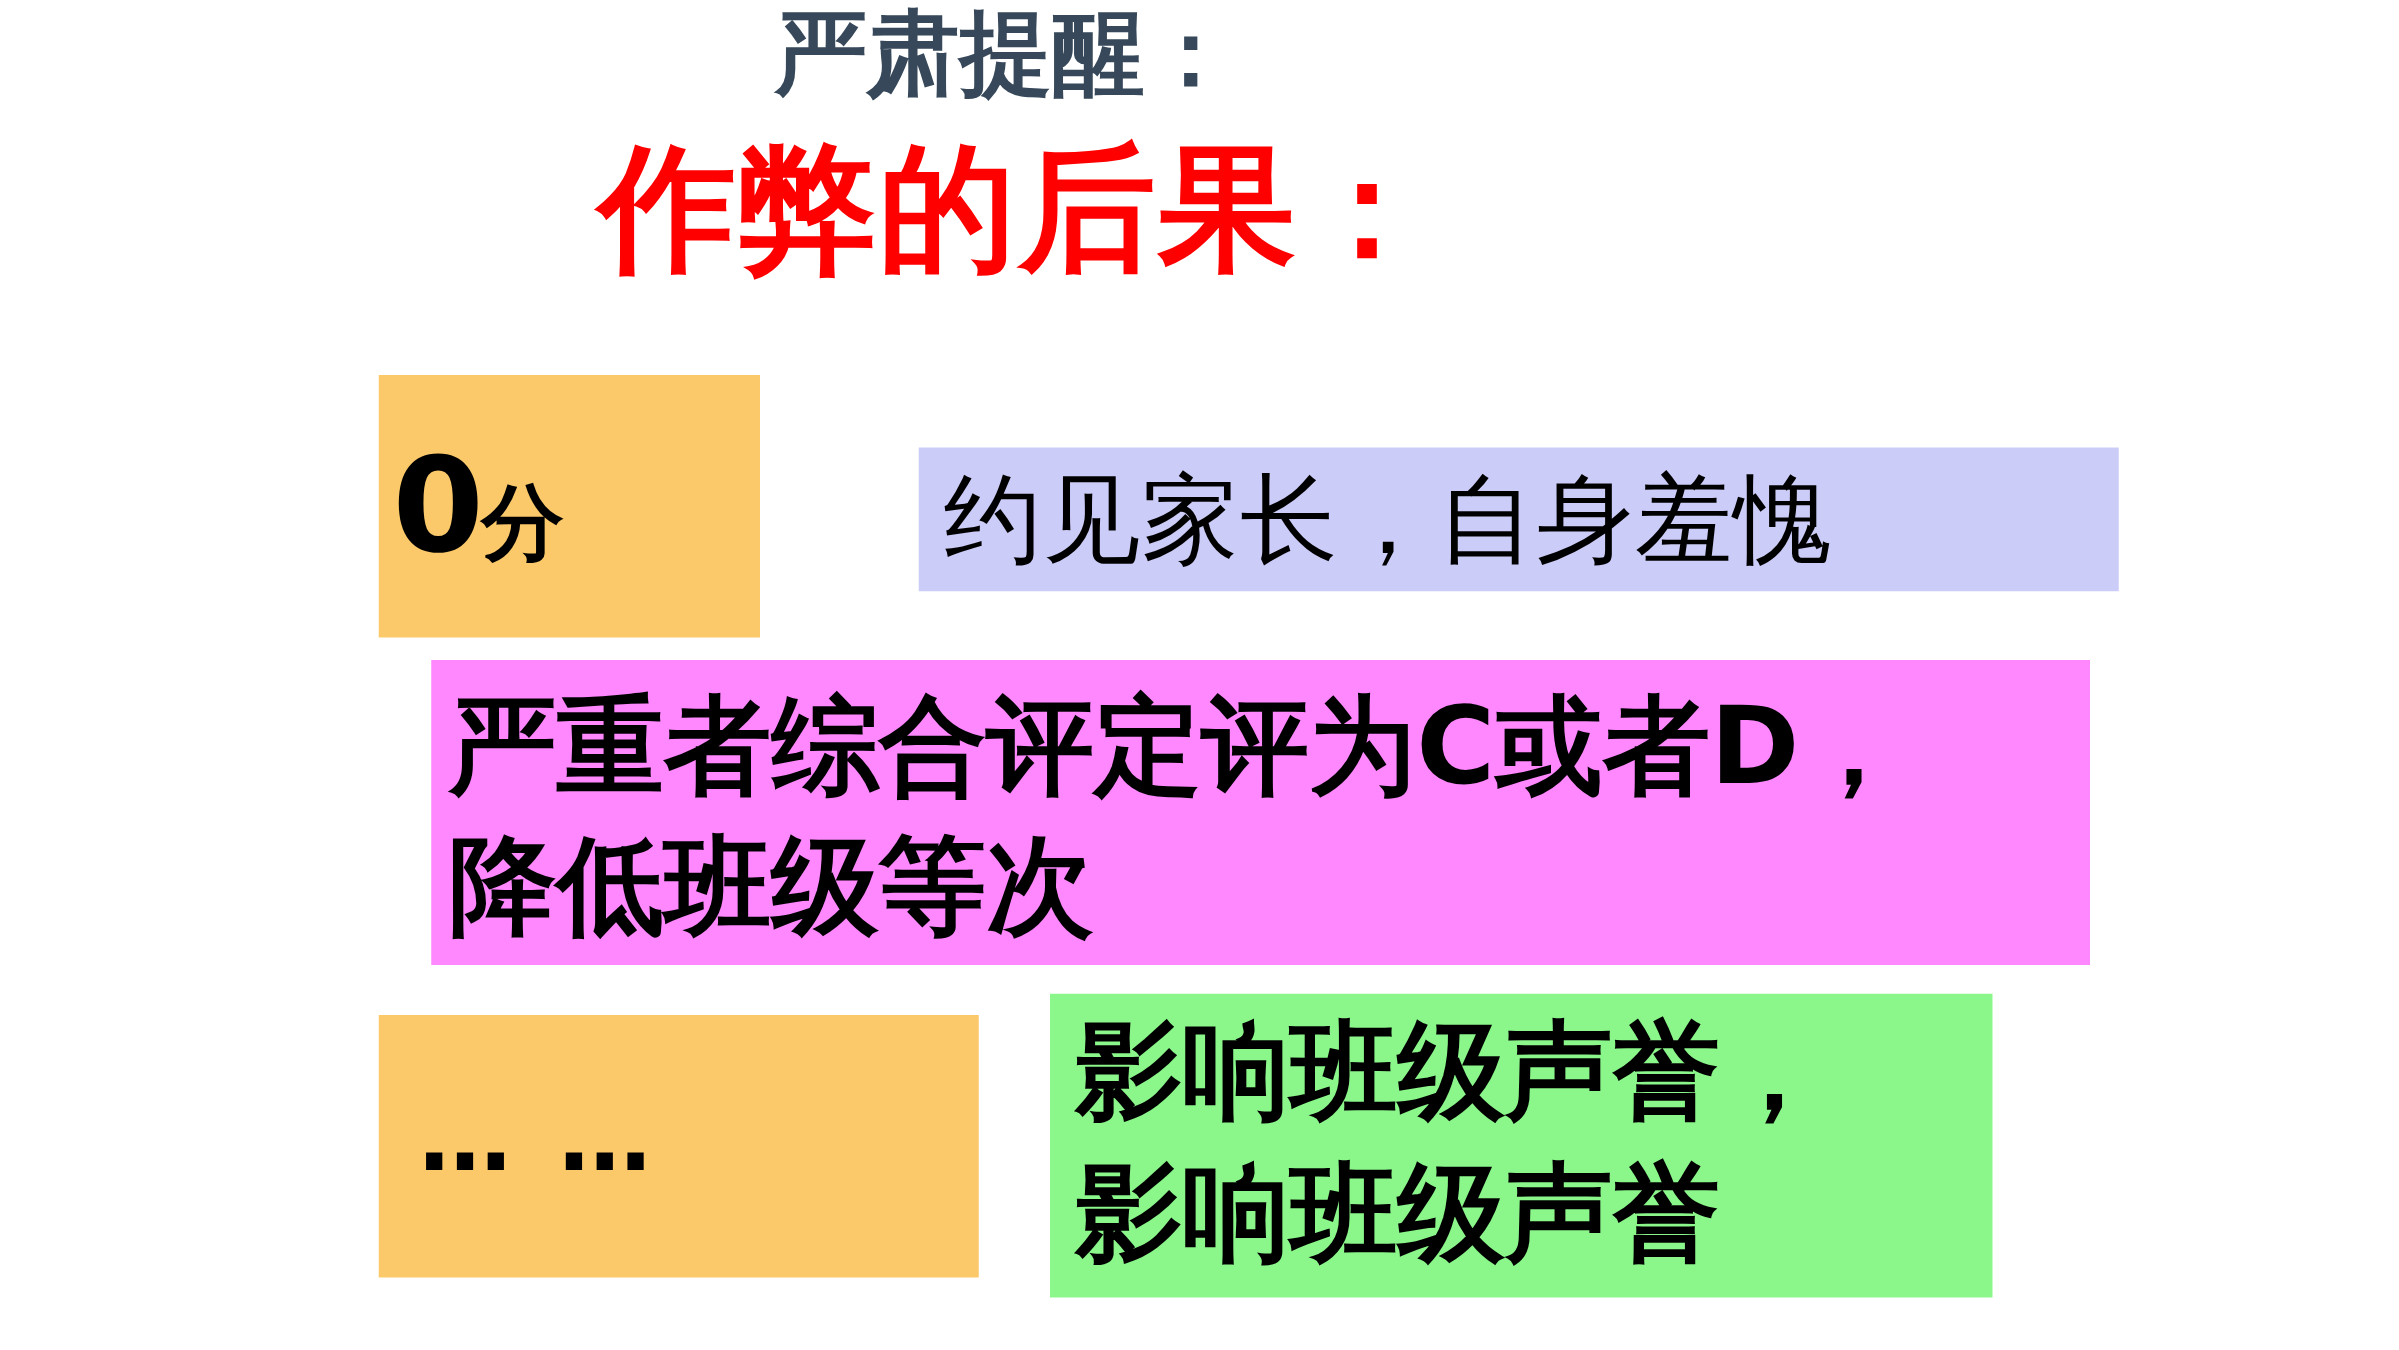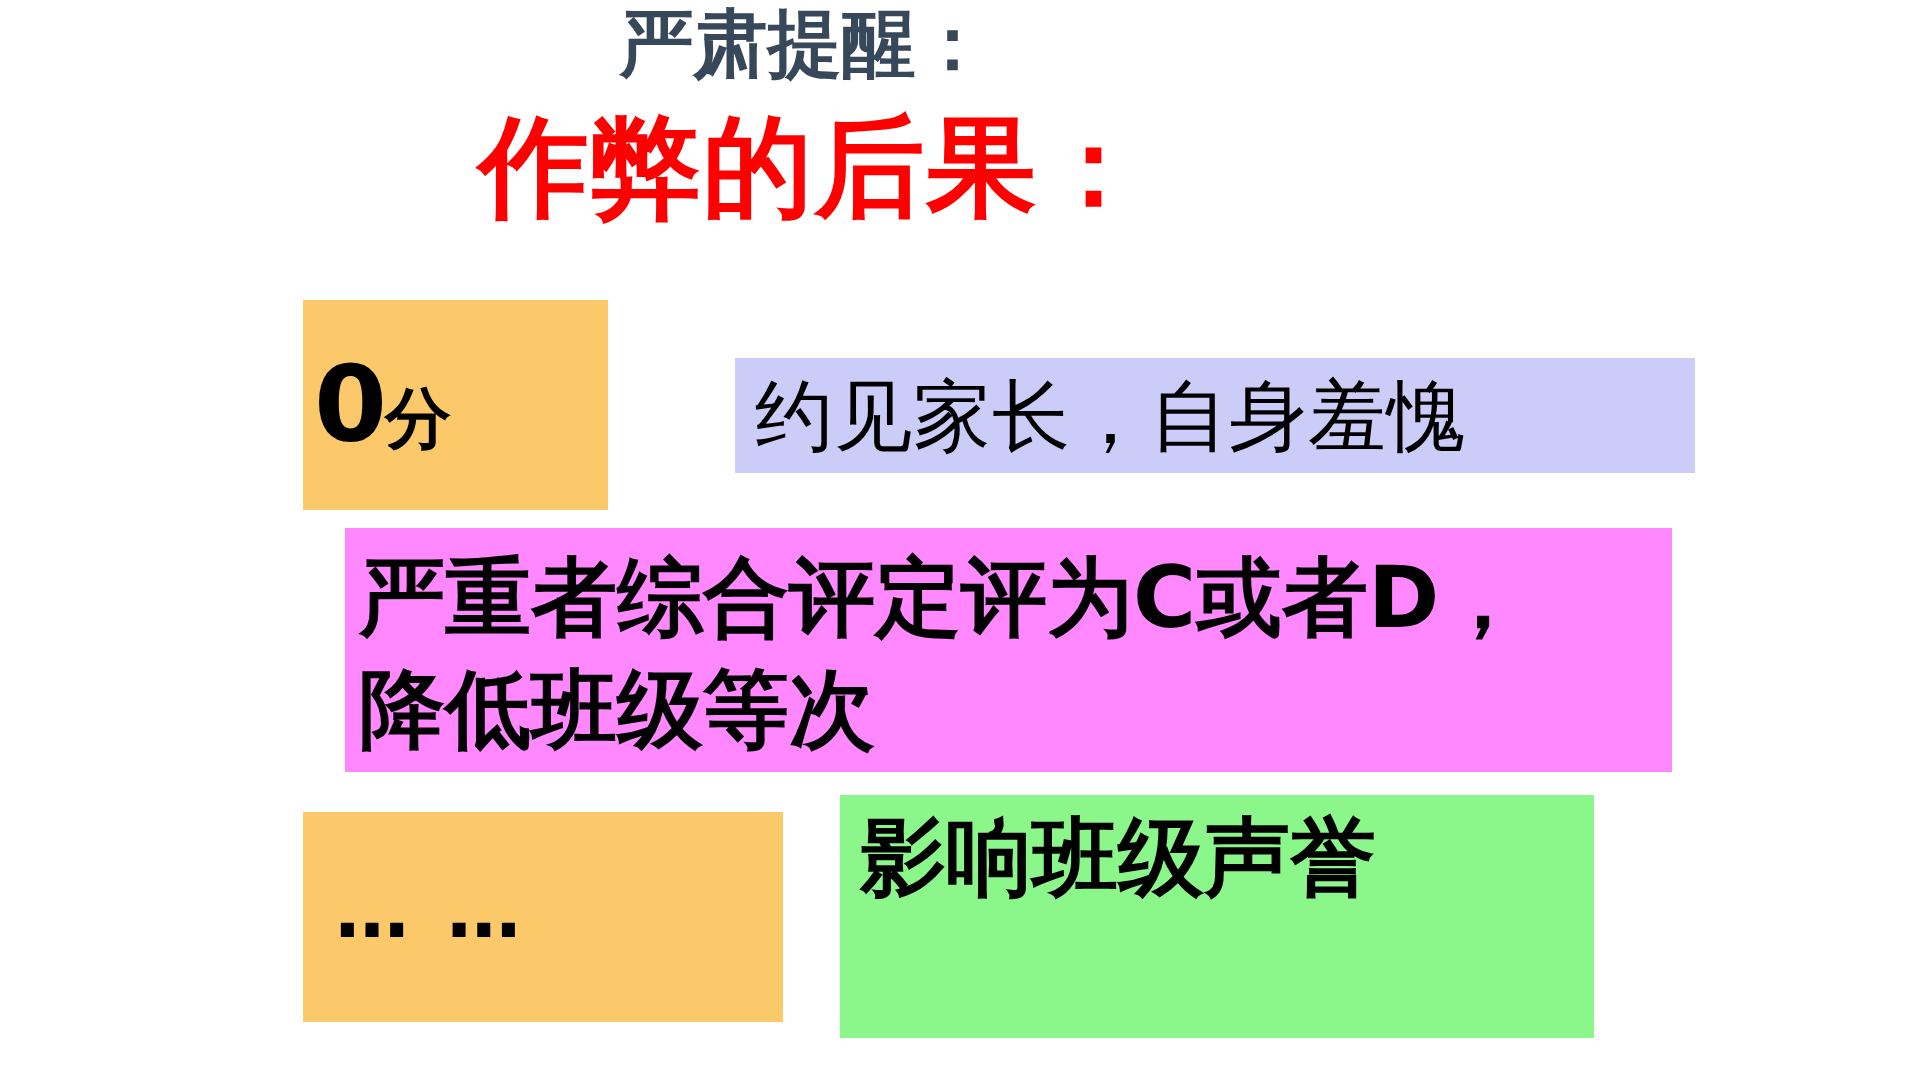--- a/index.html
+++ b/index.html
@@ -190,16 +190,17 @@
   <div class="box box-grade">
     <div class="grade-line">严重者综合评定评为C或者D，</div>
     <div class="grade-line">降低班级等次</div>
   </div>
 
   <div class="box box-ellipsis">
     <div class="ellipsis-text">… …</div>
   </div>
 
   <div class="box box-class">
+    <div class="class-line">影响班级声誉，</div>
     <div class="class-line">影响班级声誉</div>
   </div>
 
 </div>
 
 </body></html>

